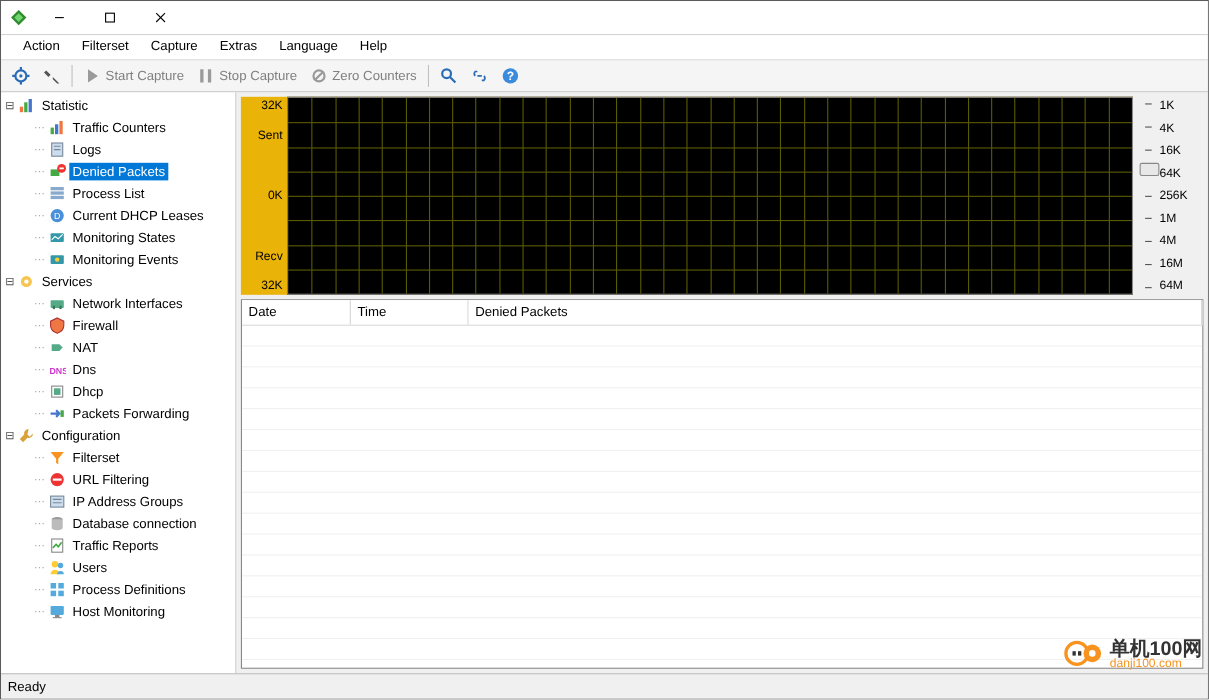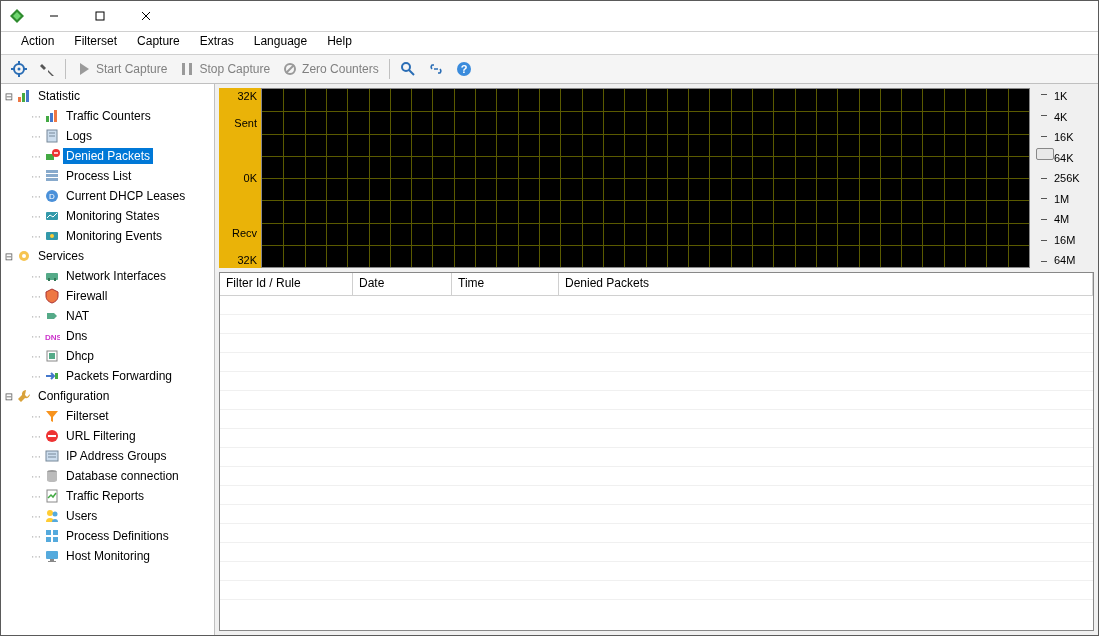--- a/index.html
+++ b/index.html
@@ -505,21 +505,20 @@
               <div>1M</div>
               <div>4M</div>
               <div>16M</div>
               <div>64M</div>
             </div>
         </div>
       </div>
 
       <div class="table-box">
         <div class="thead">
-          <div class="th" style="width:120px">Filter Id / Rule</div>
           <div class="th" style="width:86px">Date</div>
           <div class="th" style="width:94px">Time</div>
           <div class="th" style="flex:1">Denied Packets</div>
         </div>
         <div class="tbody" id="tbody">
             <div class="trow"></div>
             <div class="trow"></div>
             <div class="trow"></div>
             <div class="trow"></div>
             <div class="trow"></div>
@@ -532,14 +531,32 @@
             <div class="trow"></div>
             <div class="trow"></div>
             <div class="trow"></div>
             <div class="trow"></div>
             <div class="trow"></div>
           </div>
       </div>
     </div>
   </div>
 
-
+  <div class="statusbar">
+    <span>Ready</span>
+  </div>
+
+  <div class="watermark">
+    <span class="wm-icon">
+      <svg viewBox="0 0 36 36">
+          <circle cx="12" cy="18" r="10" fill="none" stroke="#f7931e" stroke-width="3"></circle>
+          <circle cx="26" cy="18" r="8" fill="#f7931e"></circle>
+          <circle cx="26" cy="18" r="3" fill="#fff"></circle>
+          <rect x="8" y="16" width="3" height="4" fill="#333"></rect>
+          <rect x="13" y="16" width="3" height="4" fill="#333"></rect>
+        </svg>
+    </span>
+    <span class="wm-text">
+      <span class="cn">单机100网</span>
+      <span class="dom">danji100.com</span>
+    </span>
+  </div>
 </div>
 
 </body></html>

